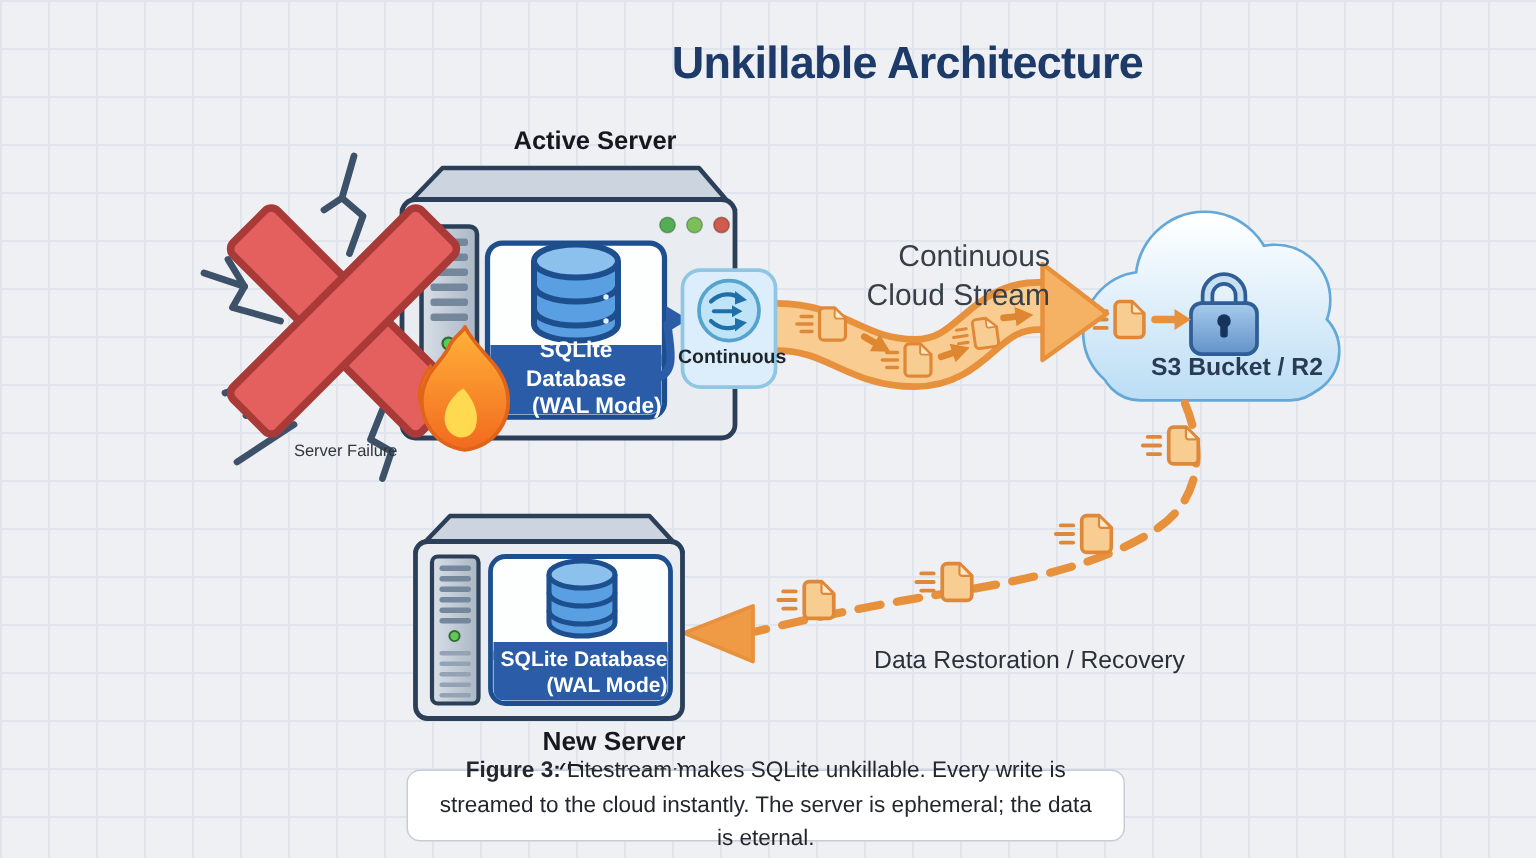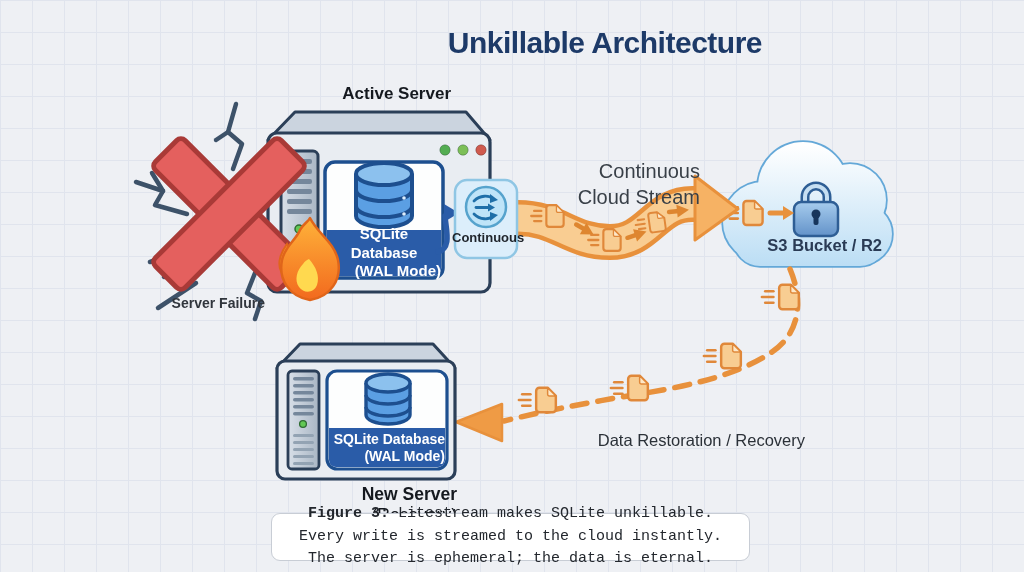--- a/index.html
+++ b/index.html
@@ -13,32 +13,32 @@
     font-family:"Liberation Sans", sans-serif;
   }
   svg.art{position:absolute;left:0;top:0;pointer-events:none;}
   .lbl{position:absolute;text-align:right;color:#363c45;pointer-events:none;}
   .b{font-weight:700;}
   .title{left:262px;top:26px;width:500px;font-size:30px;font-weight:800;color:#1d3a68;letter-spacing:-.5px;}
   .active-lbl{left:296px;top:84px;width:155px;font-size:17px;font-weight:700;color:#15191f;}
   .cloud-lbl{left:718px;top:123px;width:185px;font-size:17.5px;font-weight:700;color:#1c2127;}
   .s3-lbl{left:742px;top:236px;width:140px;font-size:16.5px;font-weight:700;color:#2a3b55;}
   .stream-lbl{left:540px;top:158px;width:160px;font-size:20px;font-weight:500;line-height:1.32;color:#383f47;}
-  .fail-lbl{left:105px;top:294px;width:160px;font-size:14px;font-weight:700;line-height:1.3;color:#30353c;}
-  .reco-lbl{left:565px;top:431px;width:240px;font-size:16.5px;font-weight:500;color:#2b3138;}
+  .fail-lbl{left:105px;top:294px;width:160px;font-size:11px;font-weight:400;line-height:1.3;color:#30353c;}
+  .reco-lbl{left:550px;top:431px;width:240px;font-size:16.5px;font-weight:500;color:#2b3138;}
   .ns-lbl{left:277px;top:484px;width:180px;font-size:17.5px;color:#15191f;}
   .ls-lbl{left:452px;top:230px;width:68px;font-size:13px;font-weight:700;color:#1f242b;}
   .banner-text{position:absolute;display:flex;flex-direction:column;justify-content:center;
     color:#fff;font-weight:700;text-align:center;pointer-events:none;line-height:1.25;align-items:flex-end;}
   .bt1{left:327px;top:231px;width:114px;height:44px;font-size:15px;}
   .bt2{left:329px;top:429px;width:116px;height:38px;font-size:14px;}
   .caption-box{position:absolute;left:271px;top:513px;width:479px;height:48px;box-sizing:border-box;
     background:#ffffff;border:1.5px solid #c8cdd5;border-radius:9px;
     display:flex;align-items:center;justify-content:center;padding:4px 16px;
-    font-size:15px;line-height:1.5;color:#23272d;text-align:center;font-family:Liberation Mono, monospace;}
+    font-size:15px;line-height:1.5;color:#23272d;text-align:center;}
   .pre{white-space:pre-wrap;}
 </style>
 </head>
 <body>
 
 <div class="canvas">
 
 <svg class="art" width="1024" height="572" viewBox="0 0 1024 572">
   <defs>
     <linearGradient id="towerGrad" x1="0" y1="0" x2="1" y2="0">

